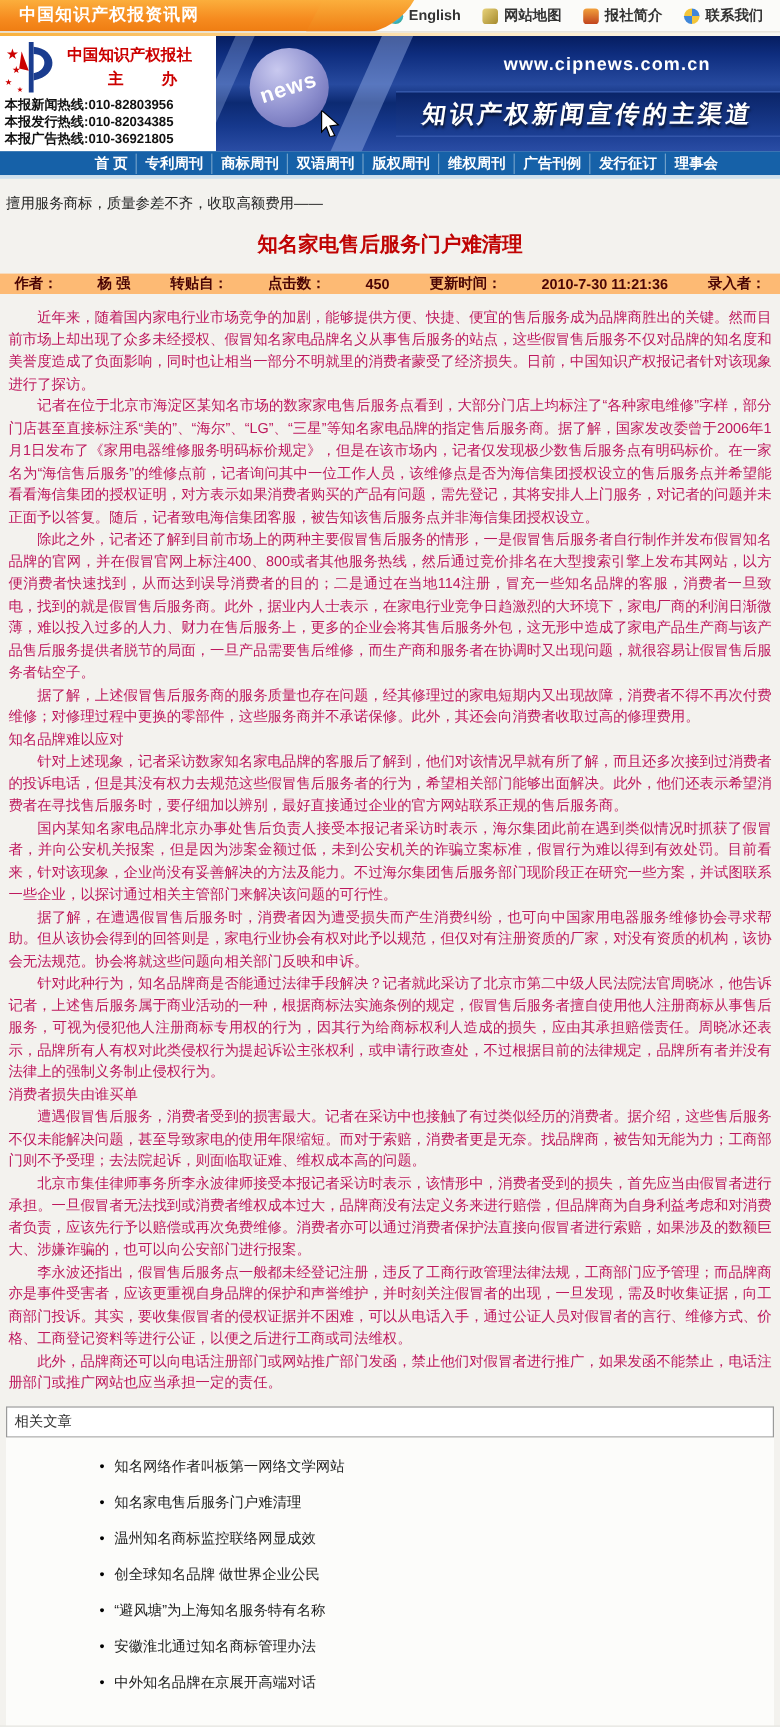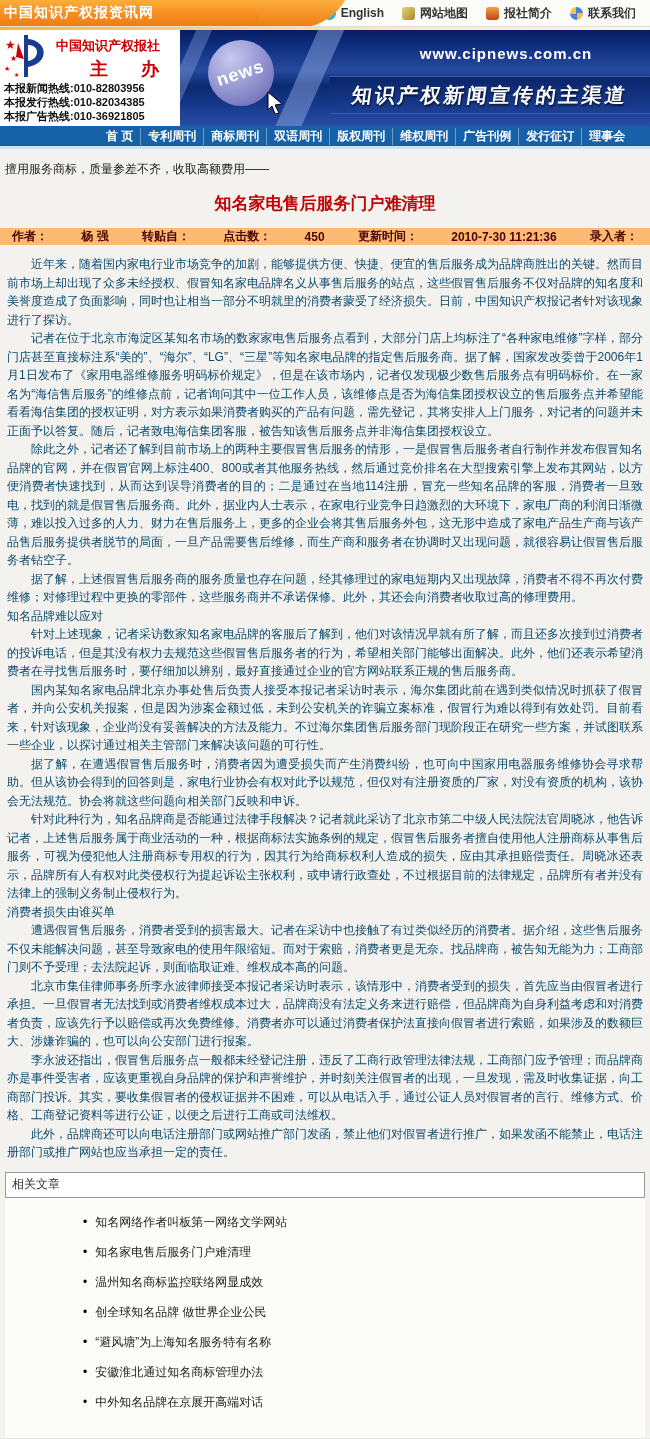--- a/index.html
+++ b/index.html
@@ -2,64 +2,64 @@
 <html><head>
 <meta charset="utf-8">
 <style>
   * { margin:0; padding:0; box-sizing:border-box; }
   html,body { background:#e8e8e4; }
   body { width:650px; font-family:"Liberation Sans","DejaVu Sans",sans-serif; }
   .page { width:650px; background:#f3f2ee; }
 
   
   .topbar { height:27px; display:flex; background:#fbfbf9; border-bottom:1px solid #e2dfd8; position:relative; overflow:hidden; }
-  .topbar-left { width:300px; background:linear-gradient(180deg,#fbae3c,#f68b1f 60%,#ef7d12); color:#fff; font-size:14px; font-weight:bold; display:flex; align-items:center; padding-left:4px; letter-spacing:1px; position:relative; }
+  .topbar-left { width:300px; background:linear-gradient(180deg,#fbae3c,#f68b1f 60%,#ef7d12); color:#fff; font-size:14px; font-weight:bold; display:flex; align-items:center; padding-left:16px; letter-spacing:1px; position:relative; }
   .topbar-left::after { content:""; position:absolute; right:-38px; top:0; width:76px; height:27px; background:linear-gradient(180deg,#fbae3c,#ef7d12); border-radius:0 0 60px 0; transform:skewX(-28deg); }
   .topbar-right { flex:1; display:flex; align-items:center; justify-content:flex-end; gap:8px; padding-right:14px; font-size:12px; }
   .tb-item { display:flex; align-items:center; gap:5px; margin-left:10px; }
   .tb-icon { width:13px; height:13px; border-radius:3px; display:inline-block; }
   .icon-globe .tb-icon { border-radius:50%; background:radial-gradient(circle at 35% 30%,#bfeff7,#3fb6d8 55%,#2e9e5b); }
   .icon-map .tb-icon { background:linear-gradient(135deg,#e8d27a,#a58a2d); }
   .icon-building .tb-icon { background:linear-gradient(180deg,#f2a13c,#c1441d); }
   .icon-contact .tb-icon { border-radius:50%; background:conic-gradient(#3f86d8 0 25%,#f3c53a 25% 50%,#3f86d8 50% 75%,#f3c53a 75%); }
   .tb-link { color:#333; font-weight:bold; text-decoration:none; cursor:pointer; }
   .topbar-strip { height:3px; background:linear-gradient(90deg,#f9b13c,#fde9c2 60%,#f7f7f4); }
 
   
   .masthead { height:96px; display:flex; background:#fff; }
   .mh-left { width:180px; padding:3px 4px 2px 4px; }
   .mh-logo-row { display:flex; align-items:flex-start; }
   .mh-logo { width:52px; height:48px; flex:none; }
   .mh-org-col { padding-top:4px; }
   .mh-org { color:#cc0000; font-size:13px; font-weight:bold; white-space:nowrap; }
-  .mh-host { color:#cc0000; font-size:18px; font-weight:bold; letter-spacing:14px; margin:2px 0 0 34px; }
+  .mh-host { color:#cc0000; font-size:13px; font-weight:bold; letter-spacing:14px; margin:2px 0 0 34px; }
   .mh-hotline { font-size:11px; font-weight:bold; color:#111; line-height:14px; white-space:nowrap; }
   .mh-right { flex:1; position:relative; overflow:hidden; background:linear-gradient(180deg,#061d60 0%,#0e2d7e 16%,#274a9f 42%,#0c2a72 58%,#16388c 78%,#2a4da5 100%); }
   .mh-right::before { content:""; position:absolute; left:116px; top:-10px; width:26px; height:120px; background:rgba(150,175,230,.45); transform:skewX(-24deg); }
   .mh-right::after { content:""; position:absolute; left:-6px; top:-10px; width:16px; height:120px; background:rgba(150,175,230,.35); transform:skewX(-24deg); }
   .news-ball { position:absolute; left:28px; top:10px; width:66px; height:66px; border-radius:50%; background:radial-gradient(circle at 35% 28%,#c9c9ef,#8d8fce 55%,#5f61ab); display:flex; align-items:center; justify-content:center; z-index:2; }
   .news-ball span { color:#fff; font-size:18px; font-weight:bold; transform:rotate(-18deg); letter-spacing:1px; }
   .cursor-arrow { position:absolute; left:86px; top:62px; z-index:3; }
   .site-url { position:absolute; top:15px; left:12px; right:0; text-align:center; padding-left:170px; color:#fff; font-size:15px; font-weight:bold; letter-spacing:1px; }
   .slogan-band { position:absolute; top:46px; left:150px; right:0; height:38px; border-top:1px solid #3a5cb0; border-bottom:1px solid #3a5cb0; background:linear-gradient(180deg,#0a2468,#1c3f94); display:flex; align-items:center; justify-content:center; }
   .slogan { color:#fff; font-size:20px; font-weight:bold; font-family:"DejaVu Serif","Liberation Serif",serif; transform:skewX(-8deg); letter-spacing:3px; text-shadow:1px 2px 2px rgba(0,0,0,.6); }
 
   
-  .mainnav { height:20px; background:#1661a8; display:flex; align-items:center; padding-left:99px; overflow:hidden; white-space:nowrap; }
+  .mainnav { height:20px; background:#1661a8; display:flex; align-items:center; padding-left:72px; overflow:hidden; white-space:nowrap; }
   .nav-item { color:#fff; font-size:12px; font-weight:bold; padding:0 7px; cursor:pointer; }
   .nav-item + .nav-item { border-left:1px solid #6f9fc9; }
   .nav-strip { height:3px; background:#cfe0ee; }
 
   
   .content { padding:12px 5px 0 5px; }
   .kicker { font-size:12px; color:#222; }
   .article-title { text-align:center; color:#c00404; font-size:17px; font-weight:bold; margin:14px 0 13px; }
   .metabar { height:17px; background:#fdba74; color:#4a0505; font-size:12px; font-weight:bold; display:flex; align-items:center; justify-content:space-between; padding:0 12px; margin:0 -5px; }
   .metabar span { white-space:nowrap; }
-  .article-body { padding:10px 2px 4px 2px; font-size:12px; color:#0c4a6e; line-height:18.5px; text-align:justify; }
+  .article-body { padding:10px 2px 4px 2px; font-size:12px; color:#be185d; line-height:18.5px; text-align:justify; }
   .article-body p { margin:0; }
   .block-p { text-indent:2em; }
   .block-h { text-indent:0; }
 
   
   .related-box { margin-top:6px; border:1px solid #9a9a9a; background:#fff; padding:3px 6px 4px; font-size:12px; color:#333; }
   .related-list { list-style:none; padding:16px 0 14px 78px; background:#fcfcfa; }
   .related-list li { font-size:12px; color:#222; margin-bottom:13px; cursor:pointer; }
   .related-list li::before { content:"•"; color:#000; margin-right:8px; font-size:12px; }
 </style>

